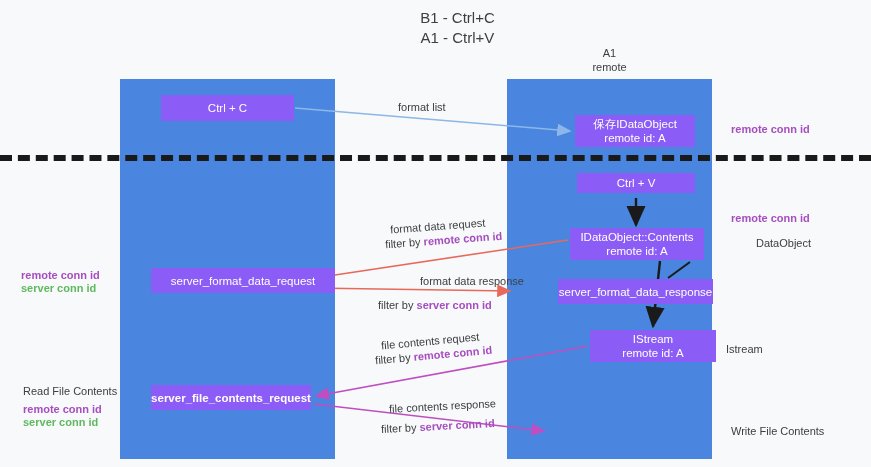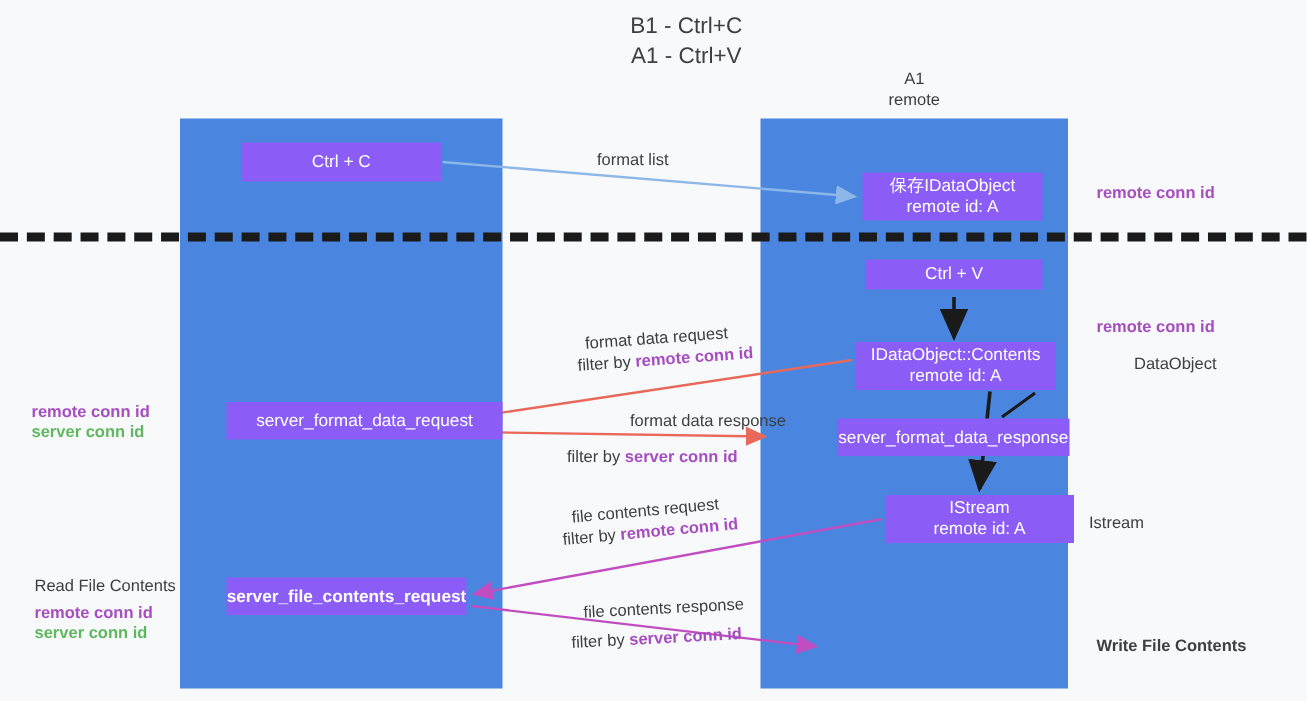--- a/index.html
+++ b/index.html
@@ -51,21 +51,21 @@
   
   .lbl{position:absolute;font-size:11px;line-height:14px;color:#3c4043;white-space:nowrap;}
   .purple{color:#a64ec0;font-weight:bold;}
   .green-t{color:#5fb85f;font-weight:bold;}
 
   #t-format-list{left:398px;top:100px;}
   #t-rc-1{left:731px;top:122px;}
   #t-rc-2{left:731px;top:211px;}
   #t-dataobject{left:756px;top:236px;}
   #t-istream-r{left:726px;top:342px;}
-  #t-write{left:731px;top:424px;font-weight:bold;}
+  #t-write{left:731px;top:424px;}
 
   #t-fdreq{left:390px;top:219px;transform:rotate(-4.2deg);}
   #t-fdreq2{left:385px;top:233px;transform:rotate(-4.2deg);}
   #t-fdres{left:420px;top:274px;}
   #t-fdres2{left:378px;top:298px;}
 
   #t-fcreq{left:381px;top:334px;transform:rotate(-5.2deg);}
   #t-fcreq2{left:375px;top:348px;transform:rotate(-5.2deg);}
   #t-fcres{left:389px;top:399px;transform:rotate(-3deg);}
   #t-fcres2{left:381px;top:419px;transform:rotate(-3deg);}

